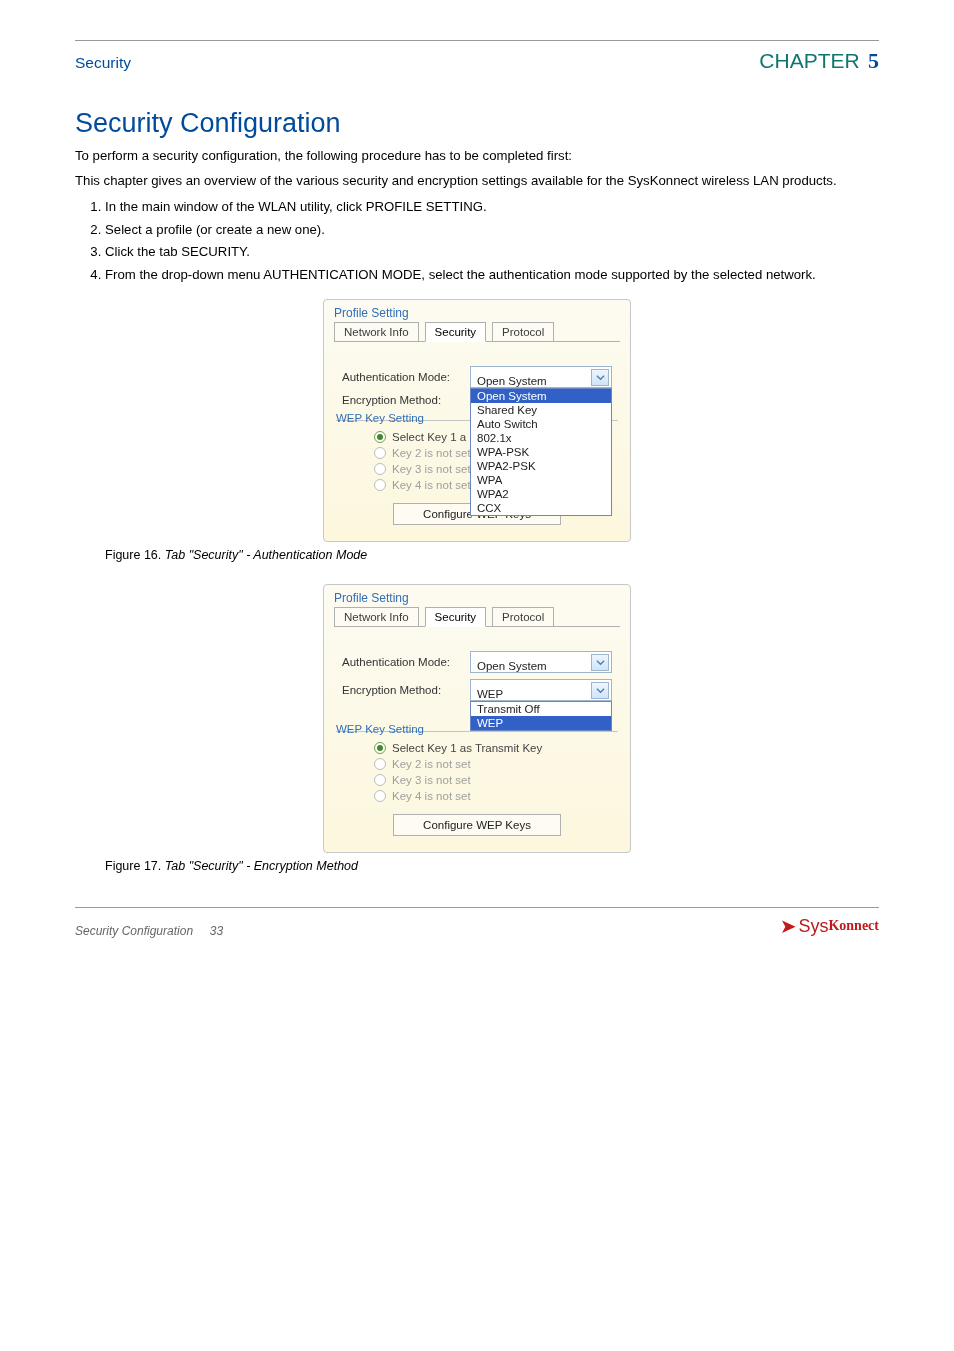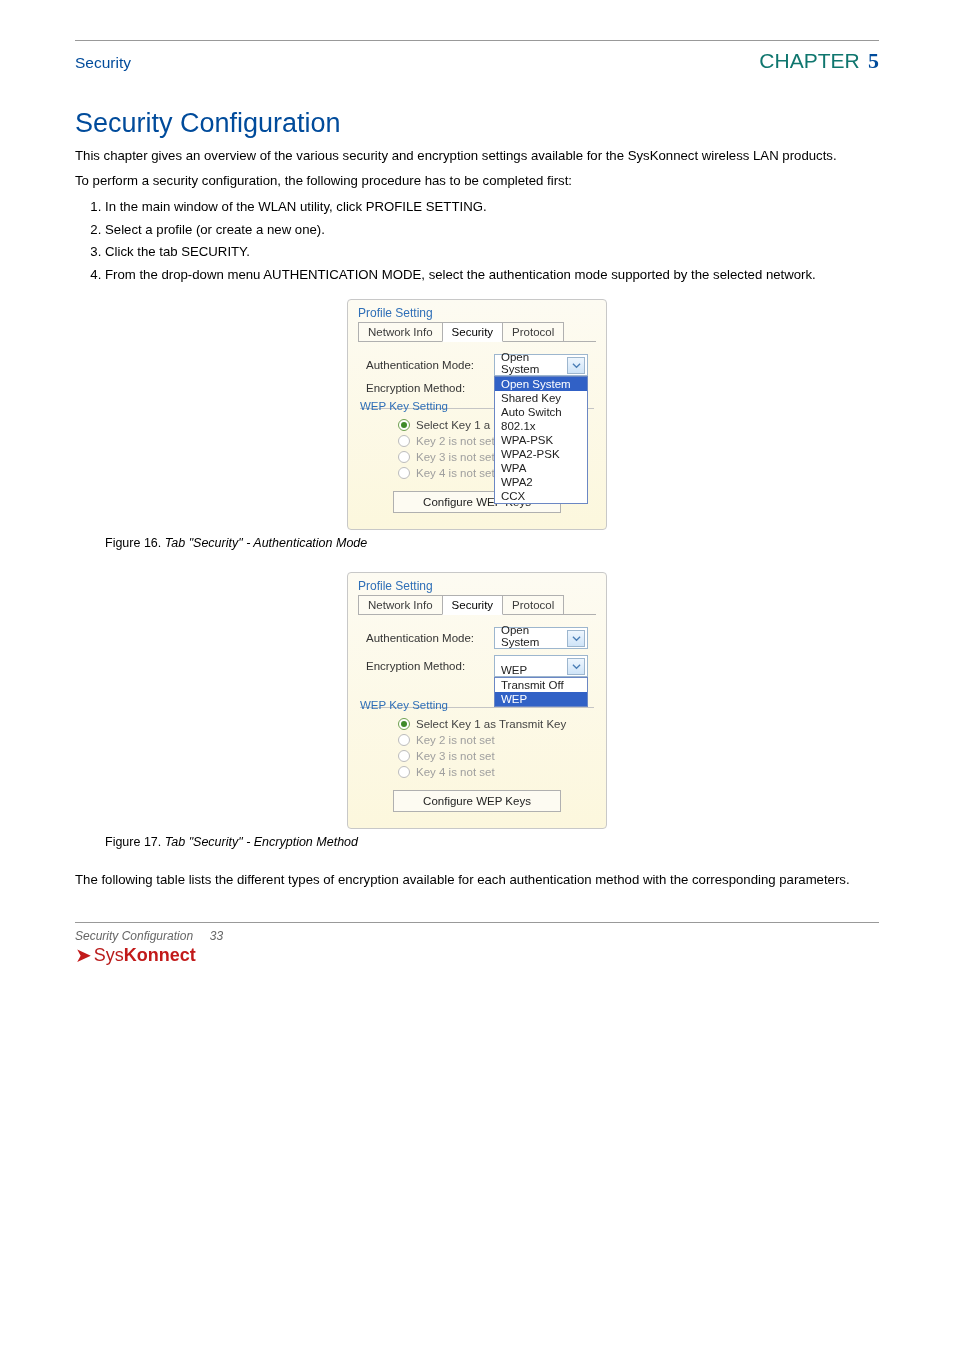--- a/index.html
+++ b/index.html
@@ -64,37 +64,38 @@
   .caption {
     font-size: 12.5px;
     margin: 6px 0 22px 0;
     color: #000;
   }
   .caption .fnum { font-style: normal; }
   .caption .ftitle { font-style: italic; }
 
   
   .dialog {
-    width: 260px;
+    width: 308px;
     margin: 0 auto;
     background: linear-gradient(#fdfbf2, #fcf7dd);
     border: 1px solid #c8c8c8;
     border-radius: 4px;
     text-align: left;
     padding: 6px 0 16px 0;
   }
   .fieldset-title {
     color: #2f6fb7;
     font-size: 12px;
     margin: 0 0 2px 10px;
   }
   .tabsbar {
     display: flex;
     border-bottom: 1px solid #b0b0b0;
-    margin: 0 10px 12px 10px;
+    margin: 0 10px 24px 10px;
+    gap: 7px;
   }
   .tab {
     border: 1px solid #b0b0b0;
     border-bottom: none;
     background: #fdfbf2;
     font-size: 11.5px;
     padding: 3px 9px;
     margin-right: -1px;
     color: #3c3c3c;
     position: relative;
@@ -191,54 +192,53 @@
     line-height: 20px;
   }
 
   .footer-rule {
     border-top: 1px solid #999;
     margin-top: 34px;
   }
   .footer-row {
     display: flex;
     justify-content: space-between;
-    align-items: flex-start;
+    align-items: flex-end;
     margin-top: 6px;
-    flex-direction: column;
   }
   .footer-left {
     font-size: 12px;
     font-style: italic;
     color: #666;
   }
   .logo {
     display: flex; align-items: center;
     font-family: Arial, sans-serif;
   }
   .logo .sys { color: #b91c1c; font-size: 18px; }
-  .logo .kon { color: #c21a1a; font-weight: bold; font-size: 18px; }
+  .logo .kon { color: #c21a1a; font-weight: bold; font-size: 14px; font-family: Liberation Serif, serif; }
   .logo .swoosh { color: #c21a1a; margin-right: 2px; font-size: 20px; }
 </style>
 </head>
 <body>
 
 <div class="page">
 
   <div class="top-rule"></div>
   <div class="header-row">
     <div>Security</div>
     <div class="right">
       <span class="chap">CHAPTER</span>
       <span class="chap-num">5</span>
     </div>
   </div>
 
   <div class="sec-title">Security Configuration</div>
+  <p class="para">To perform a security configuration, the following procedure has to be completed first:</p>
   <p class="para">This chapter gives an overview of the various security and encryption settings available for the SysKonnect wireless LAN products.</p>
-  <p class="para">To perform a security configuration, the following procedure has to be completed first:</p>
   <ol class="steps">
     <li>In the main window of the WLAN utility, click PROFILE SETTING.</li>
     <li>Select a profile (or create a new one).</li>
     <li>Click the tab SECURITY.</li>
     <li>From the drop-down menu AUTHENTICATION MODE, select the authentication mode supported by the selected network.</li>
   </ol>
 
   <div class="figure-wrap">
     <div class="dialog">
       <div class="fieldset-title">Profile Setting</div>
@@ -366,21 +366,20 @@
         </div>
         <div class="cfg-btn">Configure WEP Keys</div>
       </div>
     </div>
     <div class="caption" style="margin-left:30px; text-align:left;">
       <span class="fnum">Figure 17.</span>
       <span class="ftitle">Tab "Security" - Encryption Method</span>
     </div>
   </div>
 
-  <p class="para">The following table lists the different types of encryption available for each authentication method with the corresponding parameters.</p>
 
   <div class="footer-rule"></div>
   <div class="footer-row">
     <div class="footer-left">
       <span>Security Configuration</span>
       &nbsp;&nbsp;&nbsp;
       <span>33</span>
     </div>
     <div class="logo">
       <span class="swoosh">➤</span>

